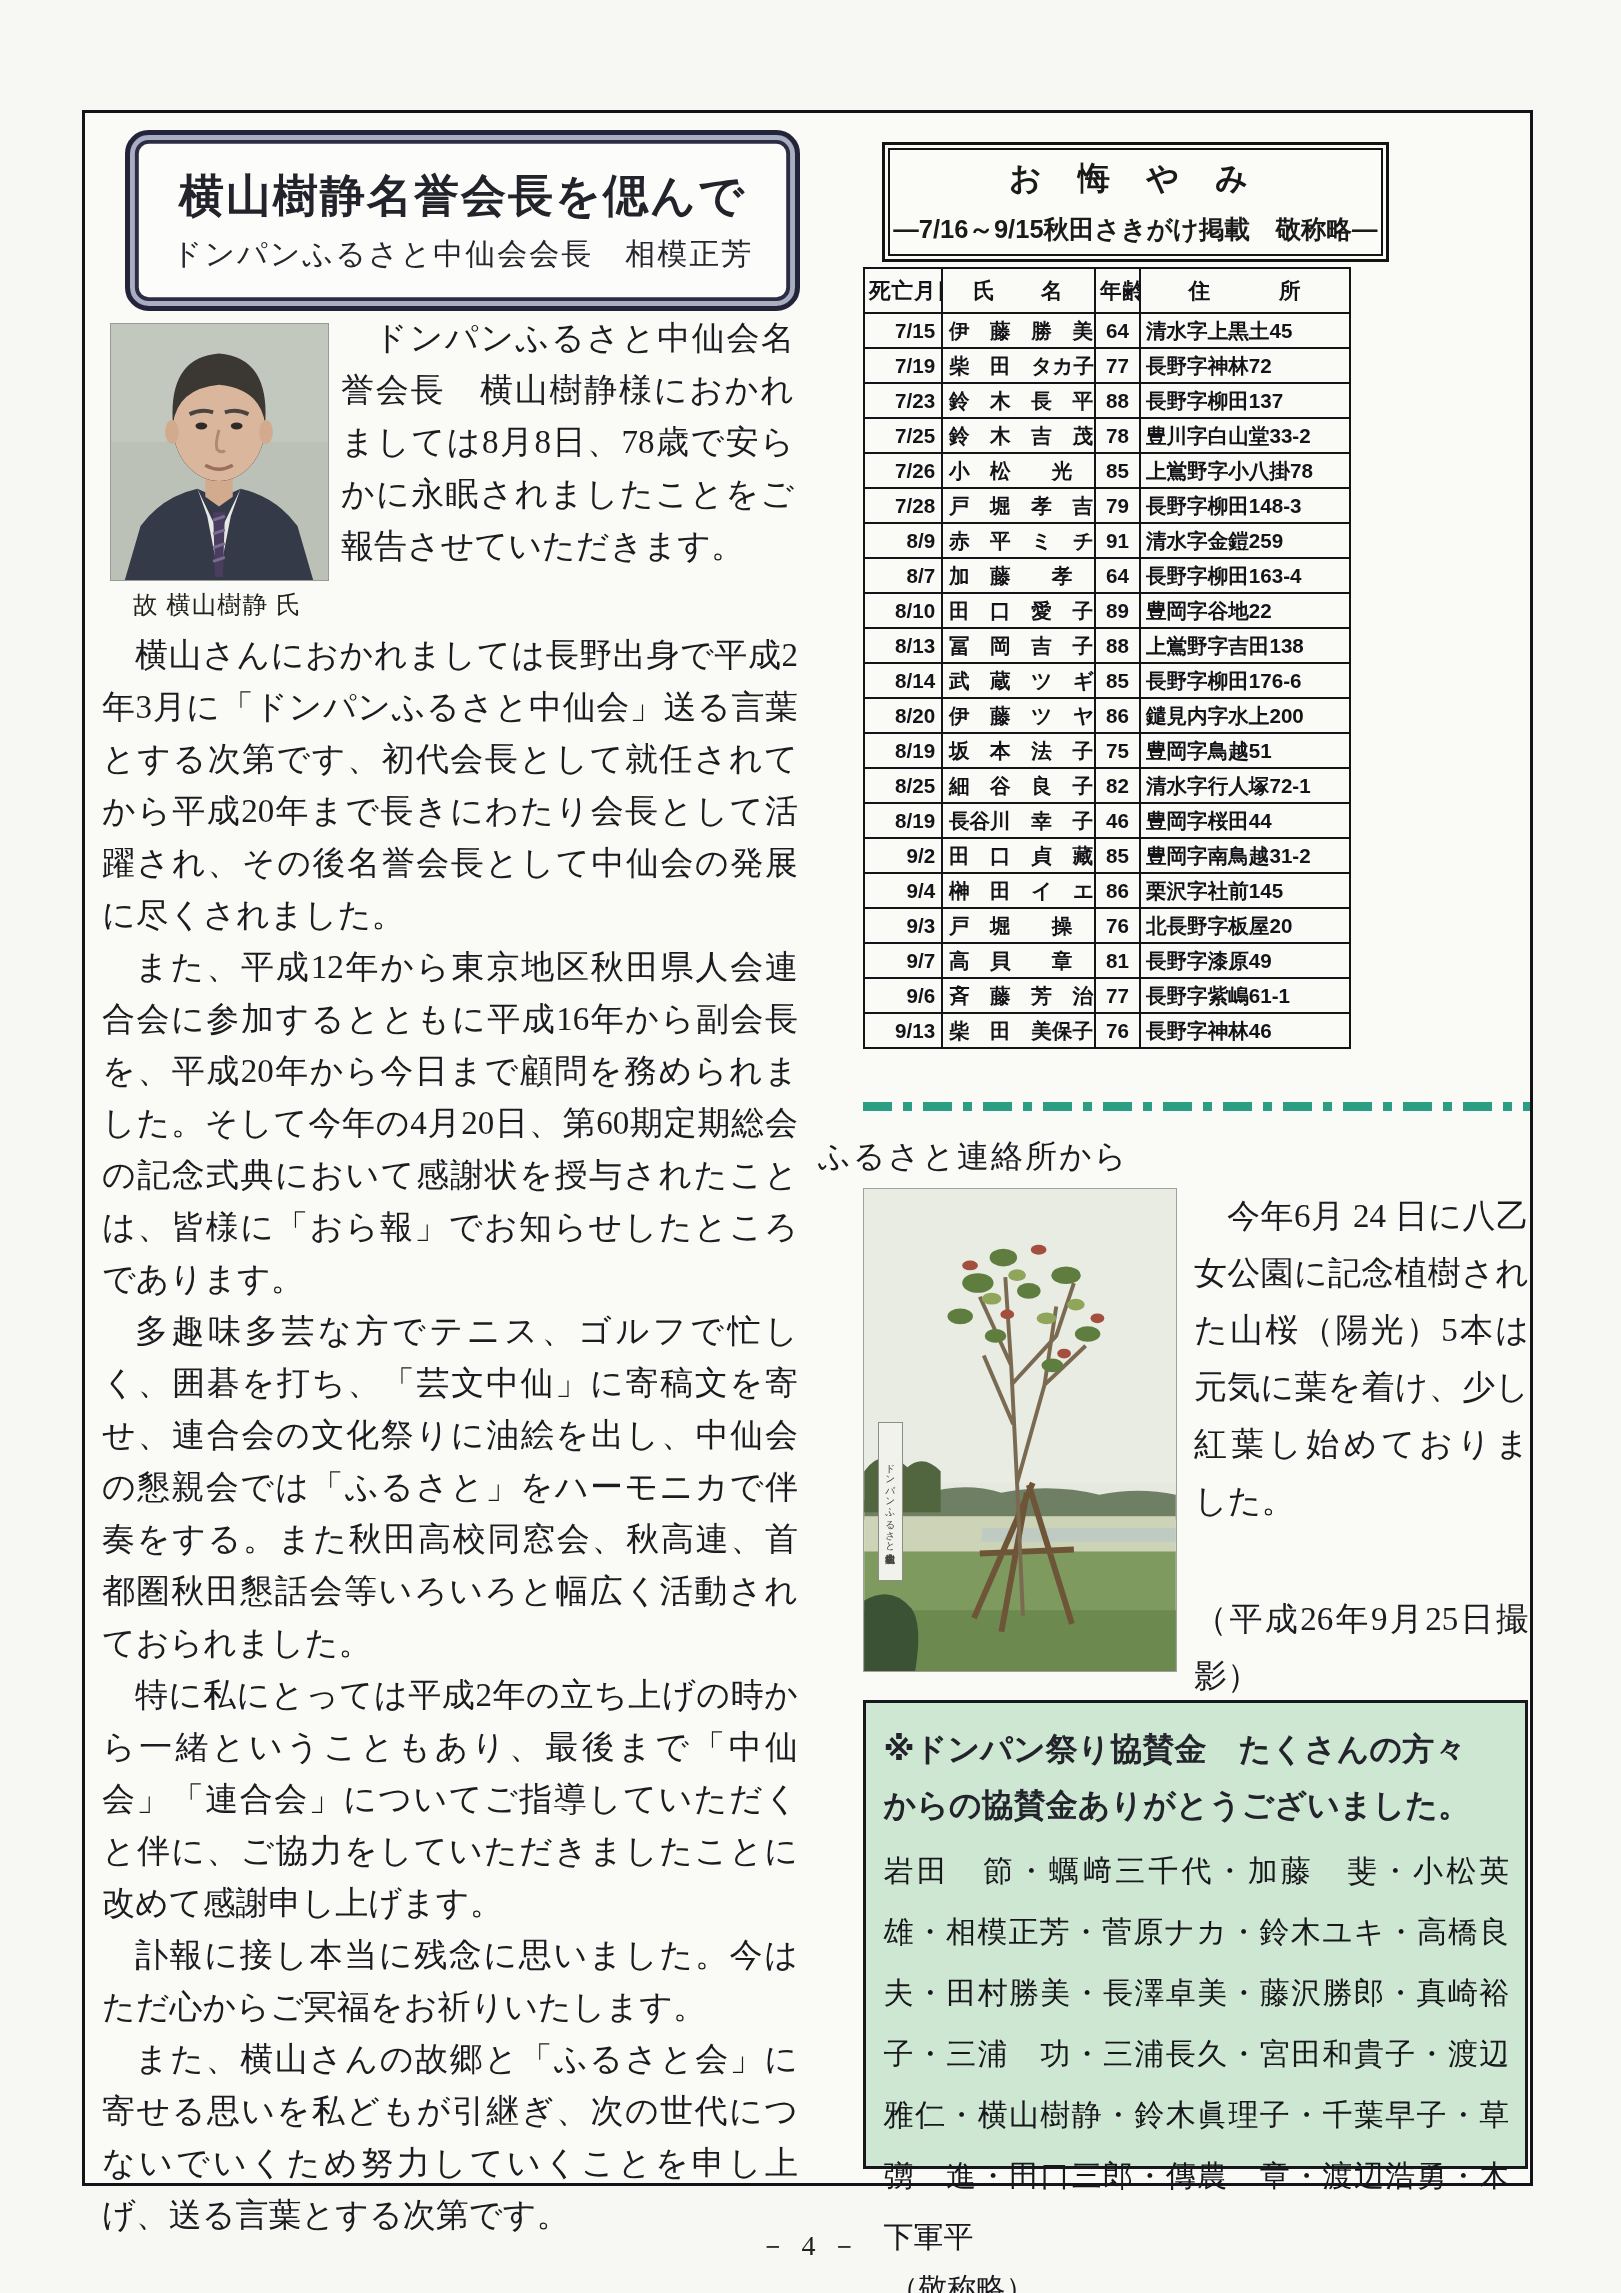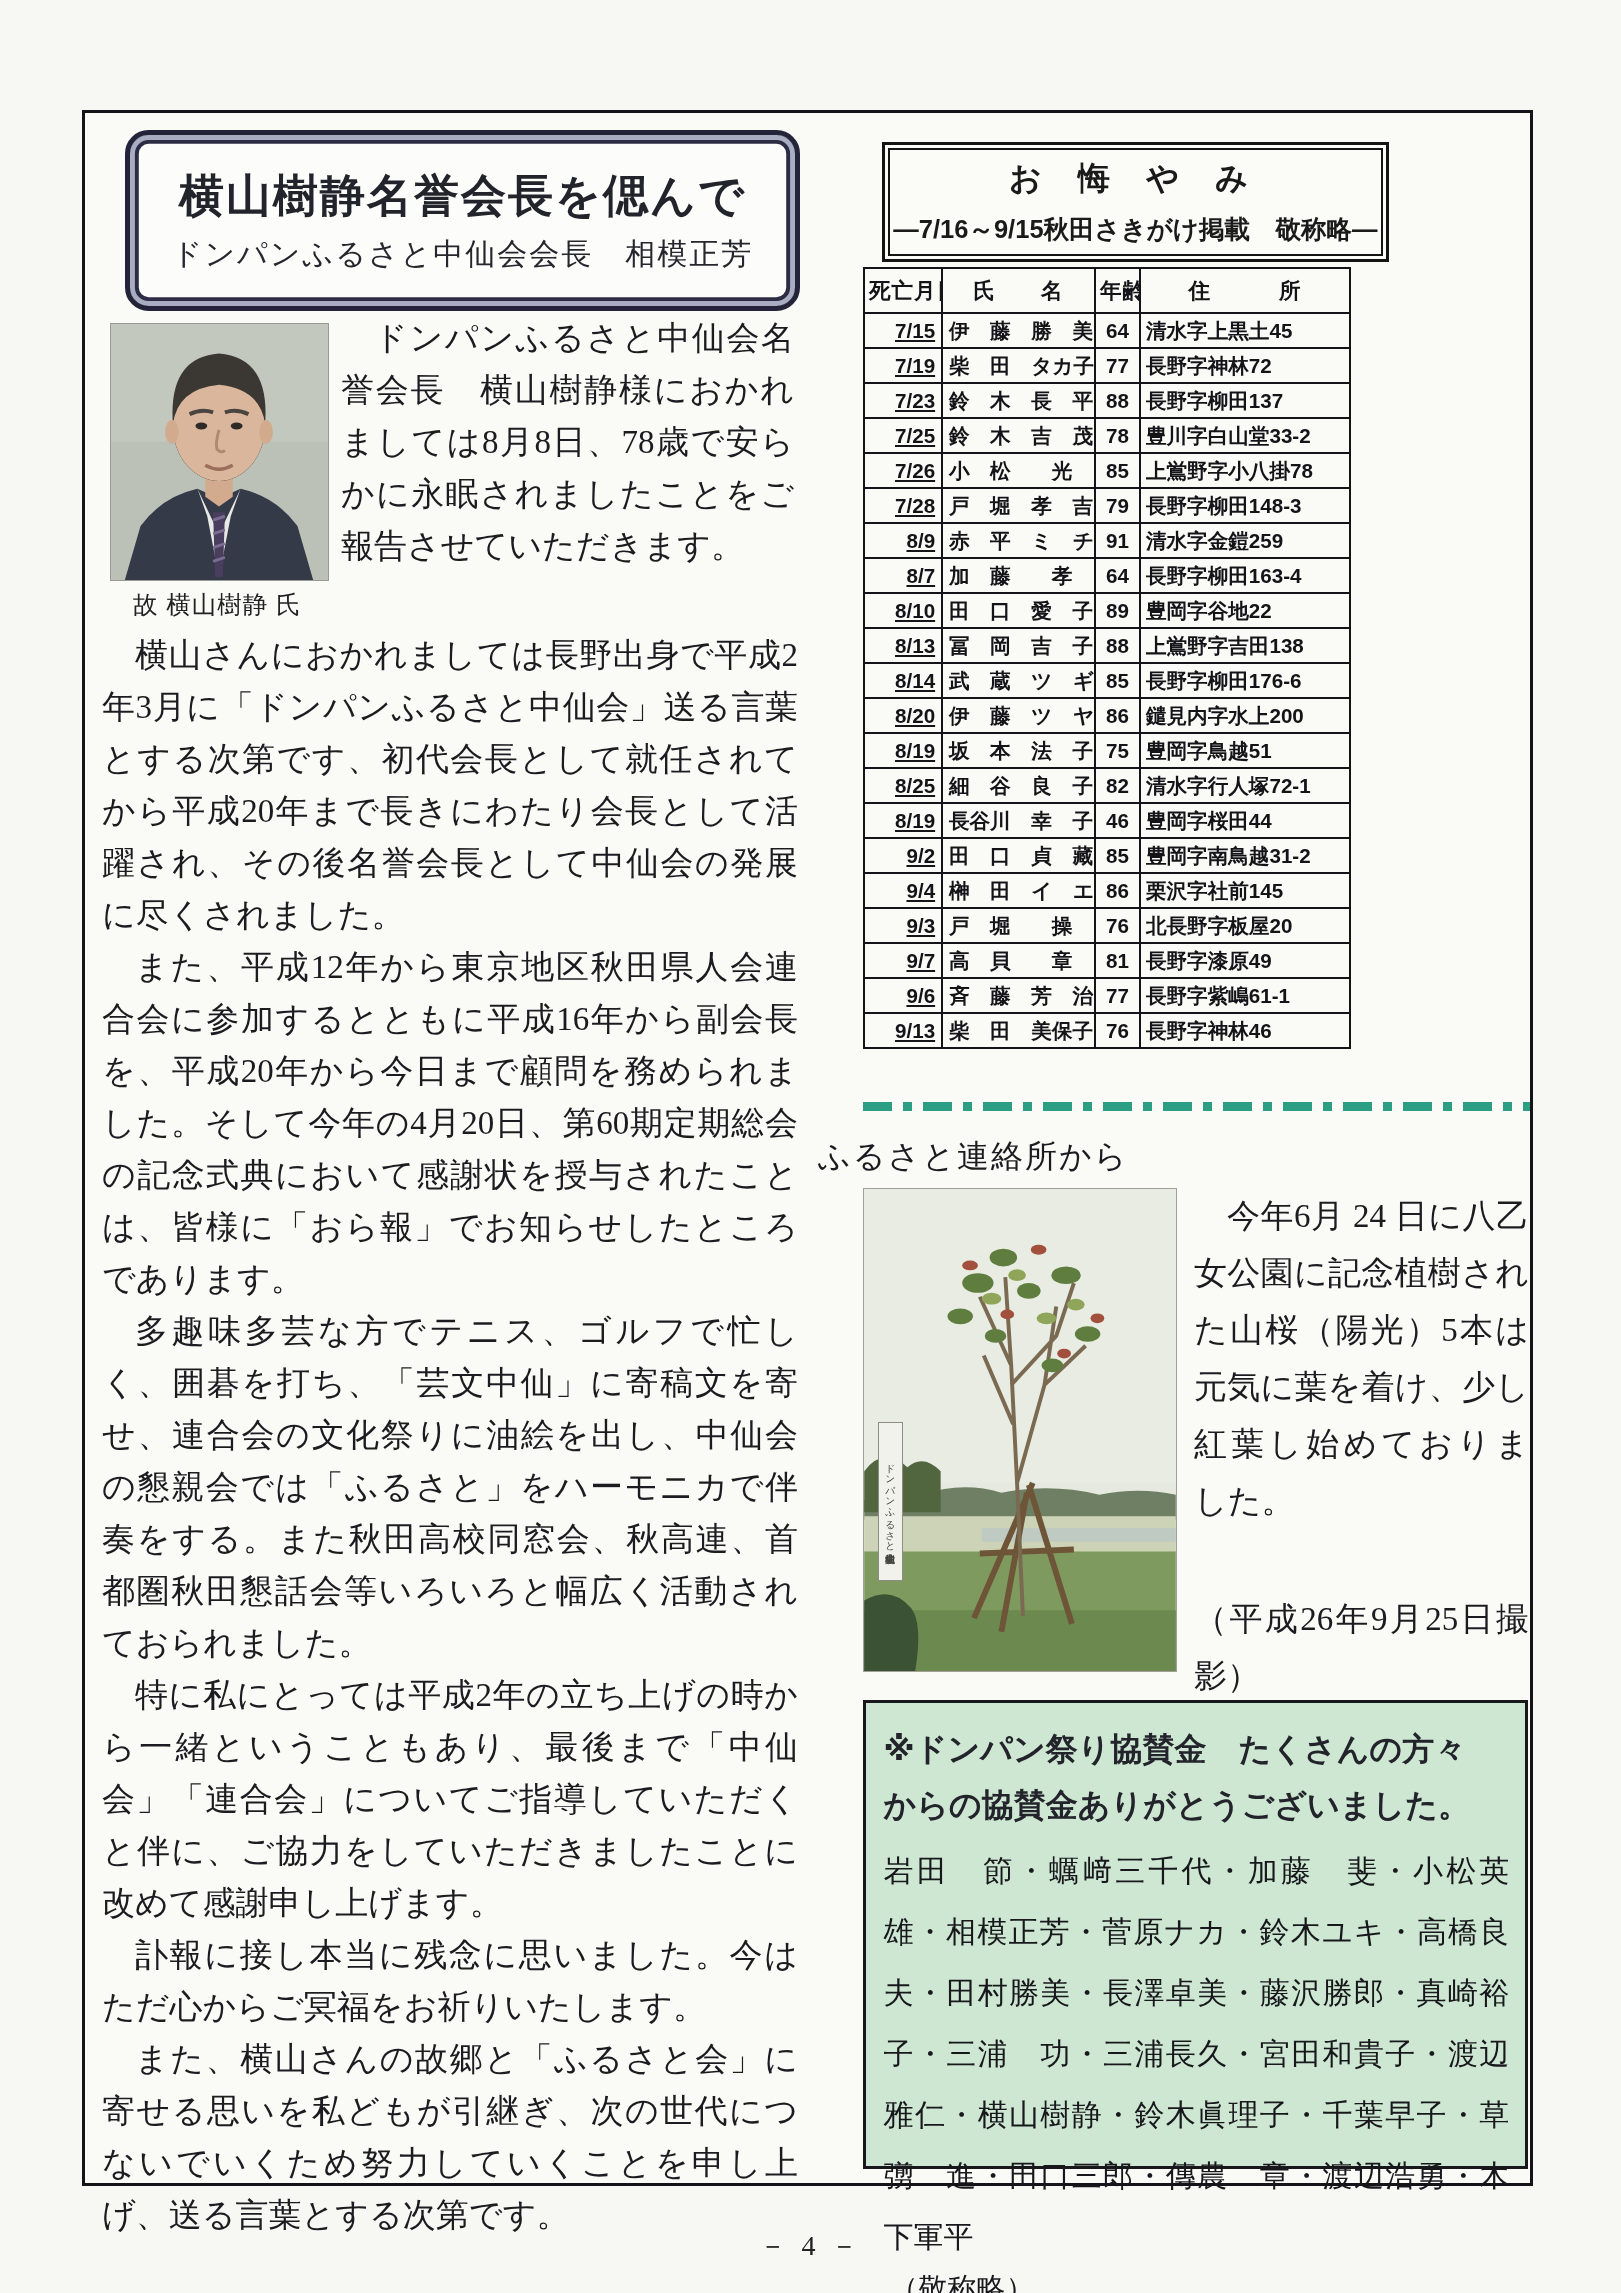--- a/index.html
+++ b/index.html
@@ -73,21 +73,21 @@
   }
   table.obituary th, table.obituary td{
     border:2px solid #141418; padding:0 3.9px; overflow:hidden; white-space:nowrap;
   }
   table.obituary th{ font-size:21.6px; height:43px; text-align:center; letter-spacing:1px;}
   table.obituary td{ font-size:20.6px; height:33px;}
   table.obituary col.col-date{width:78px;}
   table.obituary col.col-name{width:153px;}
   table.obituary col.col-age{width:45px;}
   table.obituary col.col-addr{width:210px;}
-  table.obituary td.c0{text-align:right; padding-right:5.9px;text-decoration:underline;}
+  table.obituary td.c0{text-align:right; padding-right:5.9px;}
   table.obituary td.c1{text-align:left; padding-left:5.9px;}
   table.obituary td.c2{text-align:center;}
   table.obituary td.c3{text-align:left; padding-left:4.9px;}
   .green-dashes{
     position:absolute; left:863px; top:1102px; width:667px; height:8.8px;
     background:repeating-linear-gradient(90deg,
       #2b9e83 0 29px, transparent 29px 40px,
       #2b9e83 40px 49px, transparent 49px 60px);
   }
   .furusato-heading{

